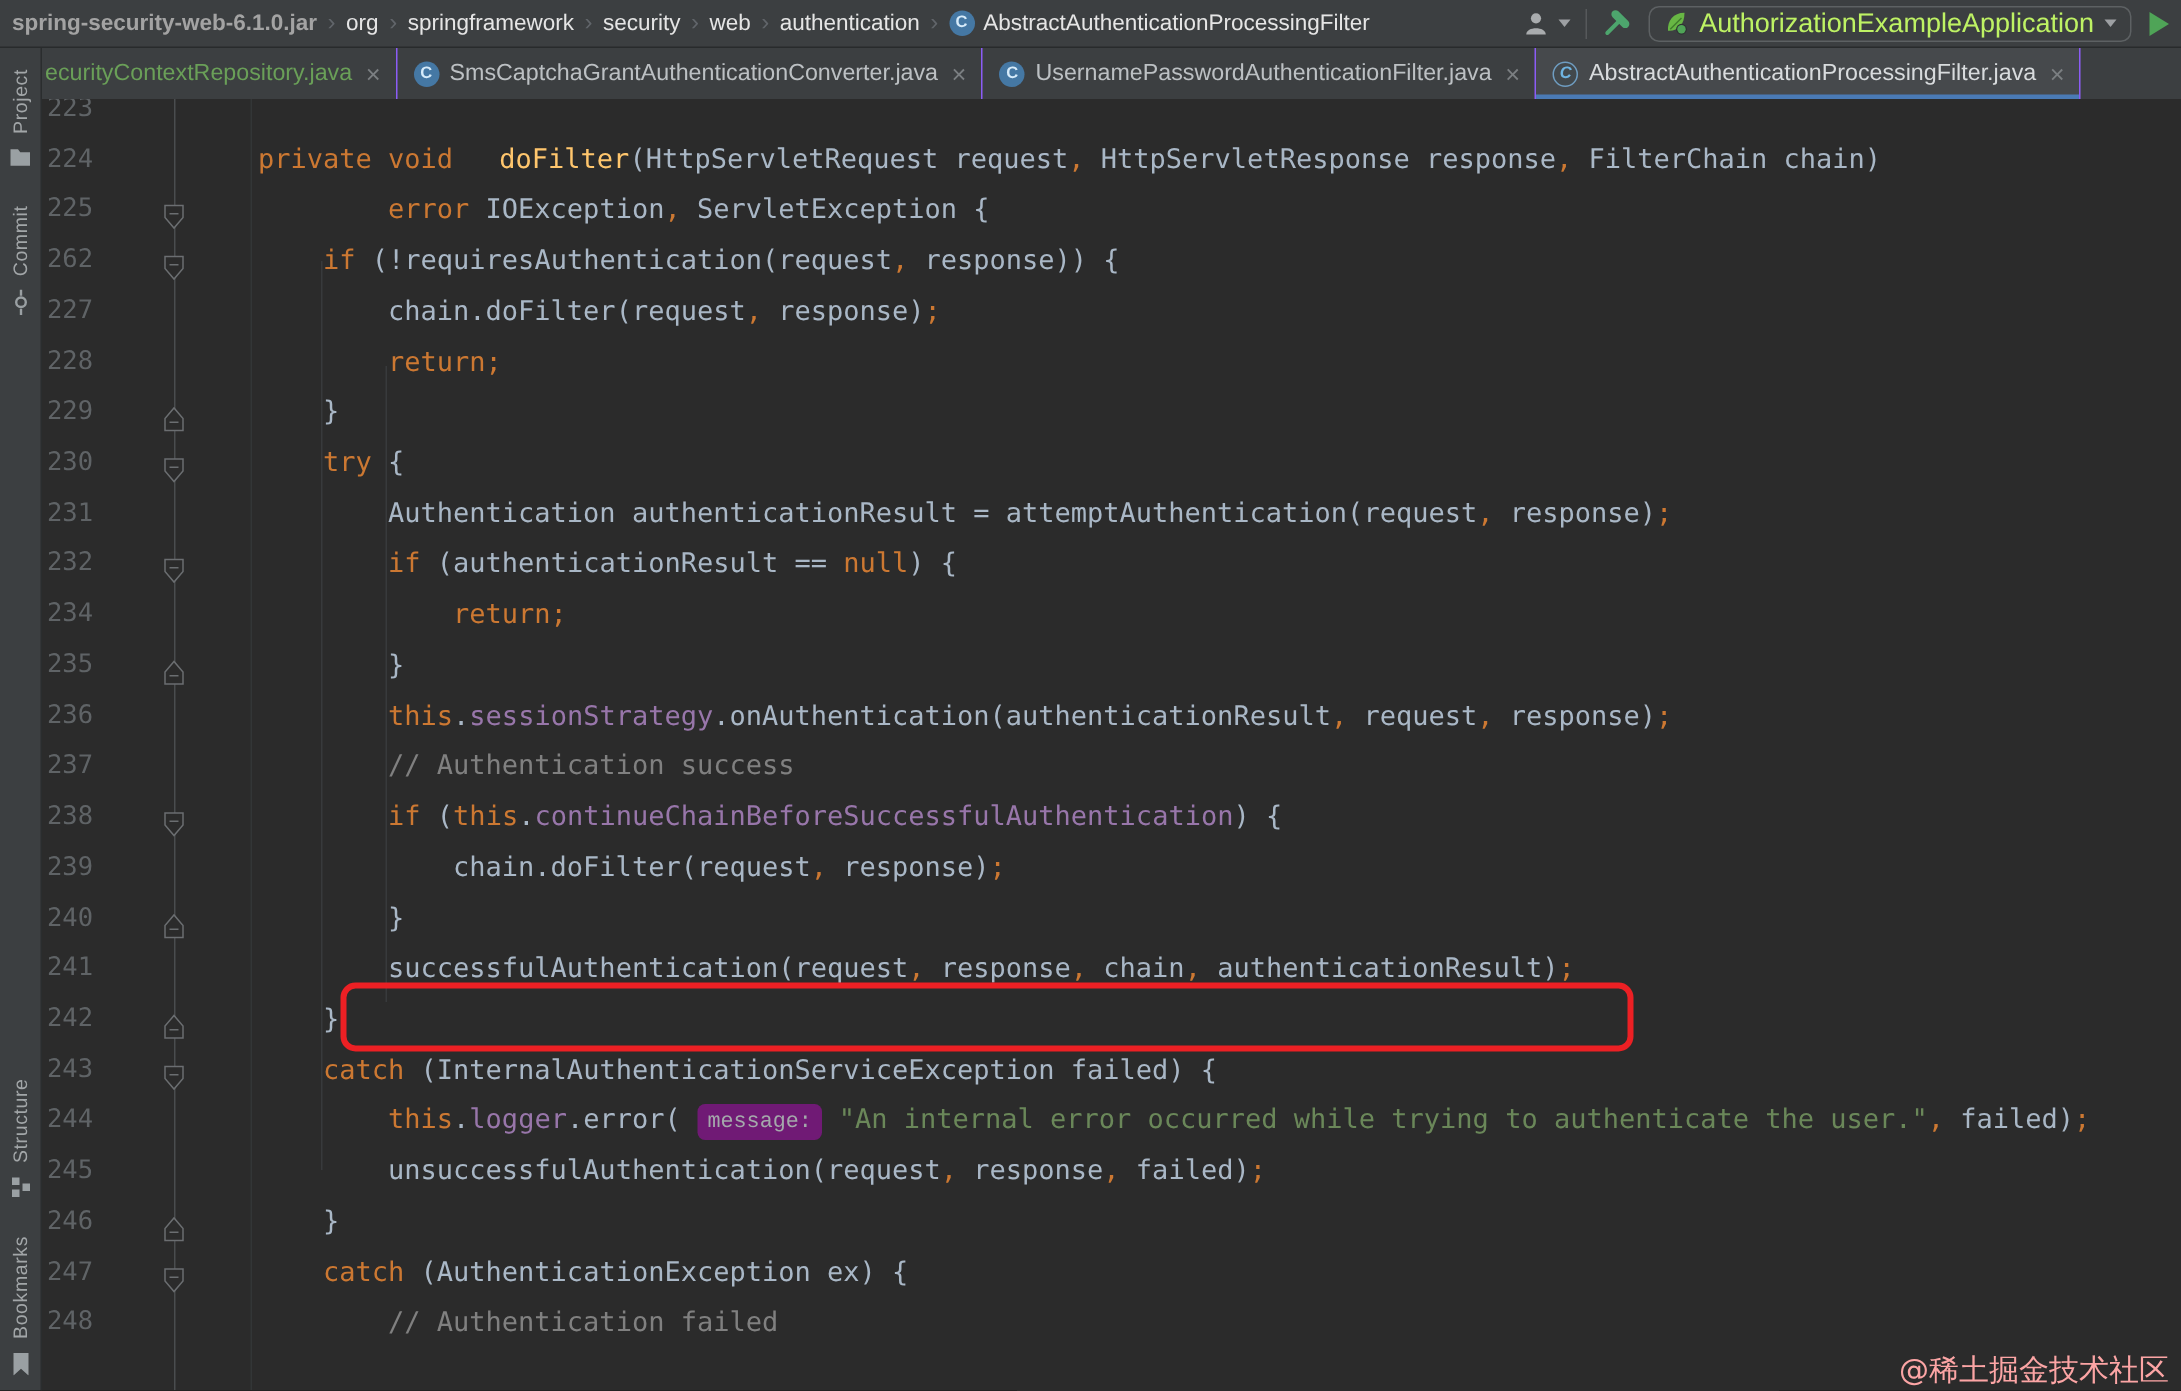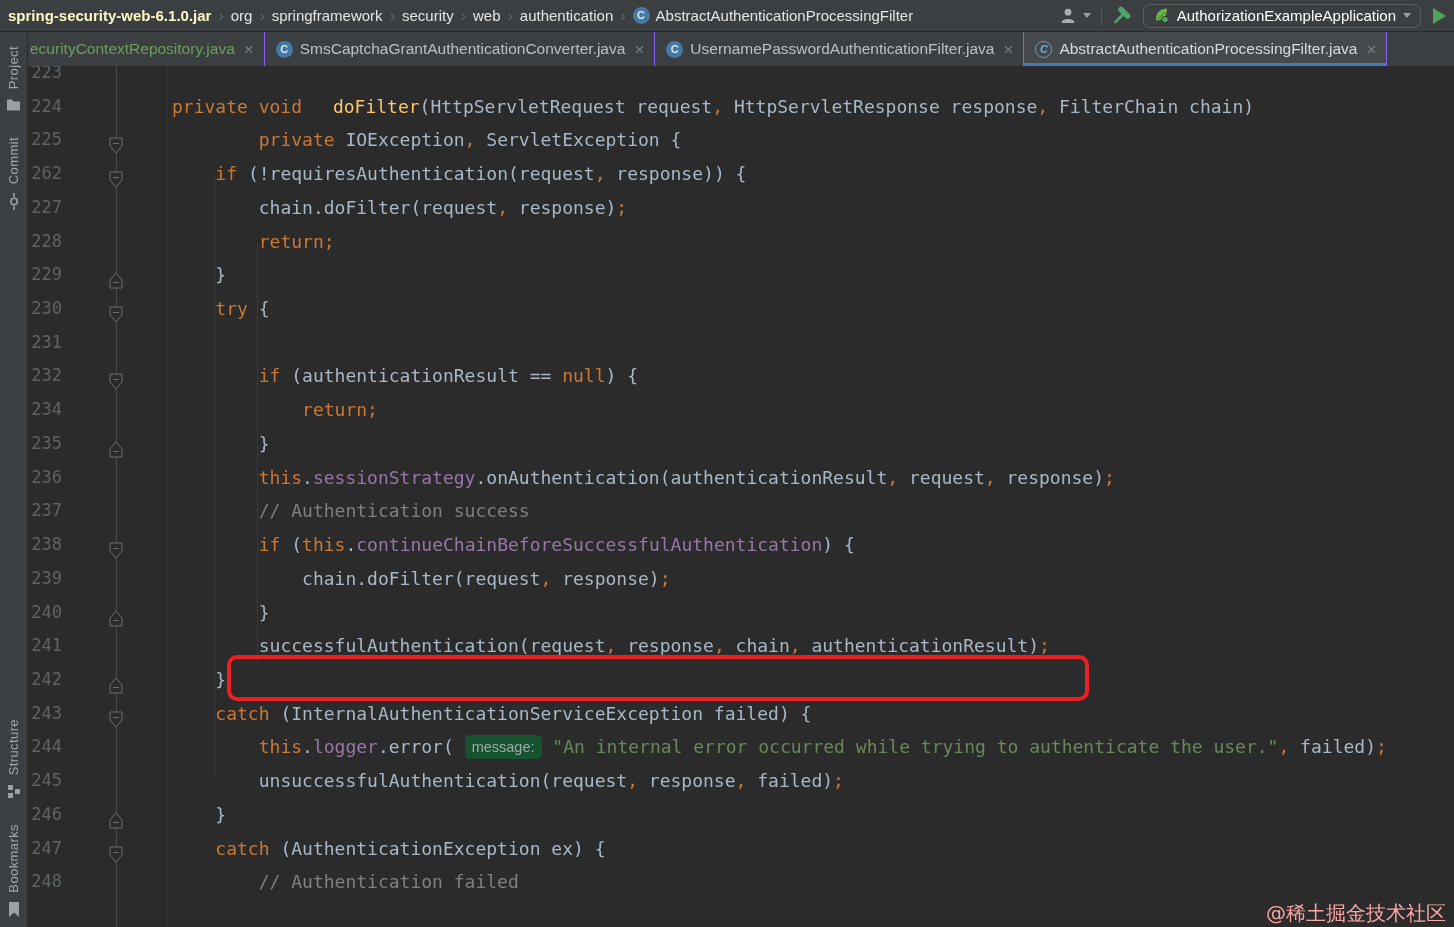--- a/index.html
+++ b/index.html
@@ -9,37 +9,37 @@
     background:var(--bg,#2b2b2b); font-family:"Liberation Sans", sans-serif;
   }
   
   .topbar {
     position:absolute; left:0; top:0; width:100%; height:32px;
     background:var(--bar,#3c3f41); border-bottom:1px solid #282b2c;
     display:flex; align-items:center; justify-content:space-between; padding:0 8px 0 8px;
   }
   .crumbs { display:flex; align-items:center; gap:6px; white-space:nowrap; }
   .crumb { color:#e5e5e5; font-size:15px; }
-  .crumb.first { color:#fef9c3; font-weight:bold; }
+  .crumb.first { color:#a3a3a3; font-weight:bold; }
   .crumb-sep { color:#61656a; font-size:16px; padding:0 1px; }
   .cicon {
     display:inline-block; width:17px; height:17px; border-radius:50%;
     background:#4578a4; color:#d6ebfa; font:bold 11px/17px "Liberation Sans",sans-serif;
     text-align:center; flex:none;
   }
   .abstract-icon { background:#42484c; border:1px solid #6f9dc1; color:#6fb3e0; font-style:italic; line-height:15px; }
   .actions { display:flex; align-items:center; gap:10px; }
   .action { display:inline-flex; align-items:center; gap:3px; cursor:default; }
   .dd { width:0; height:0; border-left:4px solid transparent; border-right:4px solid transparent; border-top:5px solid #9da0a3; display:inline-block; }
   .vdiv { width:1px; height:20px; background:#56595b; display:inline-block; }
   .runbox {
     display:inline-flex; align-items:center; gap:7px; height:24px;
     border:1px solid #5d6163; border-radius:7px; padding:0 9px; margin:0 2px;
   }
-  .runlabel { color:#ffffff; font-size:15px; }
+  .runlabel { color:#bef264; font-size:18px; }
   .play-tri { width:0; height:0; border-left:13px solid var(--run,#4fa457); border-top:8px solid transparent; border-bottom:8px solid transparent; display:inline-block; }
   
   .stripe {
     position:absolute; left:0; top:32px; bottom:0; width:28px;
     background:var(--bar,#3c3f41); border-right:1px solid #2a2d2e;
     display:flex; flex-direction:column; justify-content:space-between; align-items:center;
     padding:14px 0 6px 0;
   }
   .stripe-top, .stripe-bottom { display:flex; flex-direction:column; align-items:center; }
   .stripe-item { display:flex; flex-direction:column; align-items:center; gap:9px; margin-bottom:26px; }
@@ -77,22 +77,22 @@
   .mark { position:absolute; left:81px; top:8px; width:14px; height:17px; }
   .code { position:absolute; left:144px; white-space:pre; }
   .seg-k { color:var(--kw,#cc7832);text-align:center; }
   .seg-d { color:var(--plain,#a9b7c6); }
   .seg-m { color:var(--method,#ffc66d);margin-left:20px; }
   .seg-f { color:var(--field,#9876aa); }
   .seg-c { color:var(--comment,#808080); }
   .seg-s { color:var(--str,#6a8759); }
   .seg-p { color:var(--kw,#cc7832); }
   .seg-h {
-    display:inline-block; background:#14532d; color:#a4a8ab;
-    font-family:Liberation Sans, sans-serif; font-size:14.5px; line-height:20px;
+    display:inline-block; background:#701a75; color:#a4a8ab;
+    font-family:Liberation Mono, monospace; font-size:14.5px; line-height:20px;
     border-radius:5px; padding:2px 7px; vertical-align:1px;
   }
   .redbox {
     position:absolute; left:199px; top:589px; width:862px; height:46px;
     border:4px solid var(--annotation,#ec2024); border-radius:10px; pointer-events:none;
   }
   .watermark {
     position:absolute; right:8px; bottom:0px; color:#fca5a5; font-size:20px;
     font-family:"DejaVu Sans", sans-serif;
   }
@@ -226,21 +226,21 @@
         <div class="line">
           <span class="num">224</span>
           <span class="code"><span class="seg-k">private void </span><span class="seg-m">doFilter</span><span class="seg-d">(HttpServletRequest request</span><span class="seg-p">,</span><span class="seg-d"> HttpServletResponse response</span><span class="seg-p">,</span><span class="seg-d"> FilterChain chain)</span></span>
         </div>
         <div class="line">
           <span class="num">225</span>
           <span class="mark"><svg width="14" height="17" viewBox="0 0 14 17">
               <polygon points="1,1 13,1 13,9 7,16 1,9" fill="#2b2b2b" stroke="#6b6e71"></polygon>
               <line x1="4" y1="6.5" x2="10" y2="6.5" stroke="#6b6e71"></line>
             </svg></span>
-          <span class="code">        <span class="seg-k">private</span><span class="seg-d"> IOException</span><span class="seg-p">,</span><span class="seg-d"> ServletException {</span></span>
+          <span class="code">        <span class="seg-k">error</span><span class="seg-d"> IOException</span><span class="seg-p">,</span><span class="seg-d"> ServletException {</span></span>
         </div>
         <div class="line">
           <span class="num">262</span>
           <span class="mark"><svg width="14" height="17" viewBox="0 0 14 17">
               <polygon points="1,1 13,1 13,9 7,16 1,9" fill="#2b2b2b" stroke="#6b6e71"></polygon>
               <line x1="4" y1="6.5" x2="10" y2="6.5" stroke="#6b6e71"></line>
             </svg></span>
           <span class="code">    <span class="seg-k">if</span><span class="seg-d"> (!requiresAuthentication(request</span><span class="seg-p">,</span><span class="seg-d"> response)) {</span></span>
         </div>
         <div class="line">
@@ -262,20 +262,21 @@
         <div class="line">
           <span class="num">230</span>
           <span class="mark"><svg width="14" height="17" viewBox="0 0 14 17">
               <polygon points="1,1 13,1 13,9 7,16 1,9" fill="#2b2b2b" stroke="#6b6e71"></polygon>
               <line x1="4" y1="6.5" x2="10" y2="6.5" stroke="#6b6e71"></line>
             </svg></span>
           <span class="code">    <span class="seg-k">try</span><span class="seg-d"> {</span></span>
         </div>
         <div class="line">
           <span class="num">231</span>
+          <span class="code">        <span class="seg-d">Authentication authenticationResult = attemptAuthentication(request</span><span class="seg-p">,</span><span class="seg-d"> response)</span><span class="seg-p">;</span></span>
         </div>
         <div class="line">
           <span class="num">232</span>
           <span class="mark"><svg width="14" height="17" viewBox="0 0 14 17">
               <polygon points="1,1 13,1 13,9 7,16 1,9" fill="#2b2b2b" stroke="#6b6e71"></polygon>
               <line x1="4" y1="6.5" x2="10" y2="6.5" stroke="#6b6e71"></line>
             </svg></span>
           <span class="code">        <span class="seg-k">if</span><span class="seg-d"> (authenticationResult == </span><span class="seg-k">null</span><span class="seg-d">) {</span></span>
         </div>
         <div class="line">

